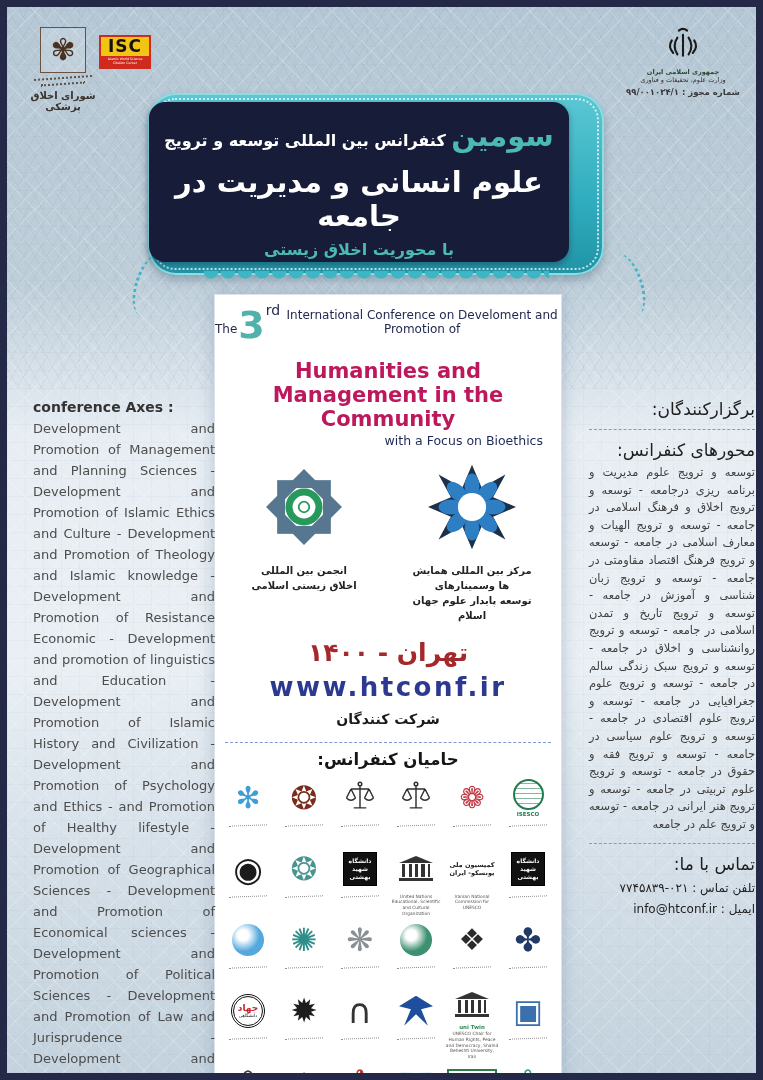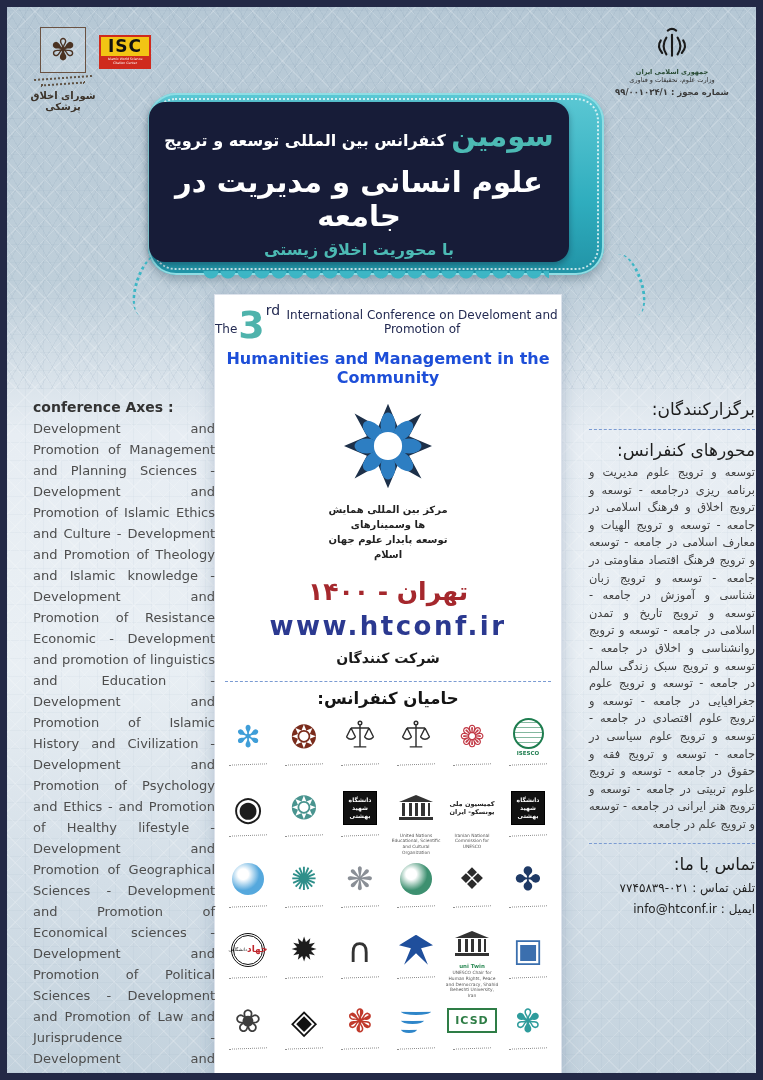--- a/index.html
+++ b/index.html
@@ -28,21 +28,21 @@
   .hdr-left{position:absolute;left:18px;top:20px;width:140px;}
   .rosette-wrap{width:76px;text-align:center;}
   .rosette-frame{width:46px;height:46px;margin:0 auto;border:1.5px solid #6a5242;display:flex;align-items:center;justify-content:center;transform:rotate(0deg);background:rgba(255,255,255,.15);}
   .rosette-glyph{font-size:30px;color:#4a3222;line-height:1;}
   .squig{width:58px;height:0;border-bottom:2px dotted #5f5244;margin:4px auto 0;transform:rotate(-4deg);}
   .hdr-left .council{font-size:10px;font-weight:bold;color:#3c332a;margin-top:5px;direction:rtl;}
   .isc-box{position:absolute;left:74px;top:8px;width:52px;border:2.5px solid #cf2a1d;background:#f2c414;text-align:center;}
   .isc-box .isc-txt{font-weight:bold;font-size:17px;color:#111;line-height:1.1;letter-spacing:1px;}
   .isc-box .isc-sub{background:#cf2a1d;color:#fff;font-size:3.2px;line-height:1.4;padding:1px 0;}
 
-  .hdr-right{position:absolute;right:23px;top:18px;width:122px;text-align:center;direction:rtl;}
+  .hdr-right{position:absolute;right:12px;top:18px;width:122px;text-align:center;direction:rtl;}
   .emblem{display:block;margin:0 auto;}
   .hdr-right .gov1{font-size:6.5px;color:#274a33;font-weight:bold;margin-top:1px;}
   .hdr-right .gov2{font-size:6.5px;color:#333;}
   .hdr-right .license{font-size:8.5px;color:#3a3a3a;font-weight:bold;margin-top:3px;}
 
   
   .banner-frame{position:absolute;left:141px;top:86px;width:456px;height:182px;border-radius:28px;
     background:linear-gradient(180deg,#5cc8d4 0%,#2fadbe 60%,#2193a6 100%);
     box-shadow:0 0 0 2px #8fdde4 inset,0 5px 10px rgba(30,60,80,.30);}
   .banner-frame::after{content:"";position:absolute;inset:5px;border:2px dotted rgba(255,255,255,.75);border-radius:22px;}
@@ -59,21 +59,21 @@
   .b-line3{font-size:16px;font-weight:bold;color:#4cbab4;margin-top:7px;}
 
   
   .card{position:absolute;left:207px;top:287px;width:348px;height:786px;background:#fff;
     border:1px solid #dde3ec;box-shadow:0 0 16px rgba(110,135,165,.40);text-align:center;}
   .t1{display:flex;justify-content:center;align-items:flex-end;margin-top:13px;color:#232a52;font-size:12px;}
   .t1 .the{margin-bottom:3px;}
   .t1 .num{font-size:38px;line-height:.75;color:#4fb3ac;font-weight:bold;margin:0 1px;}
   .t1 .suf{font-size:14px;color:#232a52;align-self:flex-start;margin-top:-6px;}
   .t1 .rest{margin-bottom:3px;margin-left:3px;}
-  .t2{font-size:16px;font-weight:bold;color:#1d4ed8;margin-top:10px;}
+  .t2{font-size:21px;font-weight:bold;color:#be185d;margin-top:20px;}
   .t3{font-size:12.5px;color:#1f2a57;text-align:right;padding-right:18px;margin-top:2px;}
   .orgs{display:flex;justify-content:center;gap:48px;margin-top:15px;}
   .org{width:120px;text-align:center;}
   .org-cap{font-size:10px;font-weight:bold;color:#222;line-height:1.5;margin-top:8px;direction:rtl;}
   .city{font-size:25px;font-weight:bold;color:#a5282d;margin-top:15px;direction:rtl;}
   .url{font-size:26px;font-weight:bold;color:#2b3990;letter-spacing:2.5px;margin-top:5px;cursor:pointer;}
   .cert{font-size:14px;font-weight:bold;color:#1a1a1a;line-height:1.55;margin-top:7px;direction:rtl;}
   .dash{border:none;border-top:1.5px dashed #7b9bd2;margin:11px 10px 7px;}
   .sp-title{font-size:16.5px;font-weight:bold;color:#151515;direction:rtl;}
   .sp-grid{display:grid;grid-template-columns:repeat(6,1fr);grid-auto-rows:71px;margin-top:7px;padding:0 5px;}
@@ -89,21 +89,21 @@
   .sp-globe-t{font-size:5.5px;font-weight:bold;margin-top:1px;}
   .sp-bb{width:34px;height:34px;background:#111;color:#fff;display:flex;flex-direction:column;align-items:center;justify-content:center;border:1px solid #000;}
   .sp-bb span{font-size:6px;font-weight:bold;line-height:1.3;}
   .sp-bld{width:34px;text-align:center;}
   .bld-roof{width:0;height:0;border-left:17px solid transparent;border-right:17px solid transparent;border-bottom:7px solid #333;margin:0 auto;}
   .bld-cols{height:13px;margin:1px 3px 0;background:repeating-linear-gradient(90deg,#333 0 3px,transparent 3px 6.5px);}
   .bld-base{height:3px;background:#333;margin-top:1px;}
   .sp-tl{direction:rtl;}
   .tl-fa{font-size:6.5px;font-weight:bold;color:#222;}
   .sp-circ{width:32px;height:32px;border-radius:50%;}
-  .sp-ct{width:34px;height:34px;border:3px double #111;border-radius:50%;display:flex;align-items:center;justify-content:center;direction:rtl;}
+  .sp-ct{width:34px;height:34px;border:3px double #111;border-radius:50%;display:flex;flex-direction:column;align-items:center;justify-content:center;direction:rtl;}
   .sp-ct b{font-size:9px;color:#c0272d;line-height:1;}
   .sp-ct i{font-size:4.5px;color:#111;font-style:normal;}
   .sp-bird{width:34px;height:30px;clip-path:polygon(50% 0,100% 35%,65% 45%,85% 100%,50% 62%,15% 100%,35% 45%,0 35%);}
   .sp-waves{display:flex;flex-direction:column;align-items:flex-start;gap:2px;}
   .sp-wave{height:7px;border-bottom:3.5px solid;border-radius:50%;}
   .sp-box{border:2.5px solid;font-weight:bold;font-size:11px;padding:4px 6px;letter-spacing:1px;}
 
   
   .col-left{position:absolute;left:26px;top:392px;width:182px;color:#4d4d4d;text-align:left;}
   .col-left .axes-title{font-size:14px;font-weight:bold;color:#333;margin-bottom:3px;}
@@ -166,22 +166,38 @@
   </div>
 
   <div class="card">
     <div class="t1">
       <span class="the">The</span>
       <span class="num">3</span>
       <span class="suf">rd</span>
       <span class="rest">International Conference on Develoment and Promotion of</span>
     </div>
     <div class="t2">Humanities and Management in the Community</div>
+    <div class="t3">with a Focus on Bioethics</div>
 
     <div class="orgs">
+      <div class="org">
+        <svg width="88" height="88" viewBox="0 0 100 100">
+          <g fill="none" stroke="#57768f" stroke-width="9">
+            <rect x="24" y="24" width="52" height="52"></rect>
+            <rect x="24" y="24" width="52" height="52" transform="rotate(45 50 50)"></rect>
+          </g>
+          <circle cx="50" cy="50" r="21" fill="#27995b"></circle>
+          <circle cx="50" cy="50" r="13" fill="#ffffff"></circle>
+          <circle cx="50" cy="50" r="6" fill="none" stroke="#27995b" stroke-width="2"></circle>
+        </svg>
+        <div class="org-cap">
+          <div>انجمن بین المللی</div>
+          <div>اخلاق زیستی اسلامی</div>
+        </div>
+      </div>
       <div class="org">
         <svg width="88" height="88" viewBox="0 0 100 100">
           <polygon fill="#1d3049" points="50,2 61,28 88,13 74,39 100,50 74,61 88,87 61,72 50,98 39,72 12,87 26,61 0,50 26,39 12,13 39,28"></polygon>
           <g fill="#2d7ec2">
             <ellipse cx="50" cy="26" rx="8.5" ry="14"></ellipse>
             <ellipse cx="50" cy="74" rx="8.5" ry="14"></ellipse>
             <ellipse cx="26" cy="50" rx="14" ry="8.5"></ellipse>
             <ellipse cx="74" cy="50" rx="14" ry="8.5"></ellipse>
             <ellipse cx="33" cy="33" rx="8.5" ry="14" transform="rotate(-45 33 33)"></ellipse>
             <ellipse cx="67" cy="33" rx="8.5" ry="14" transform="rotate(45 67 33)"></ellipse>

